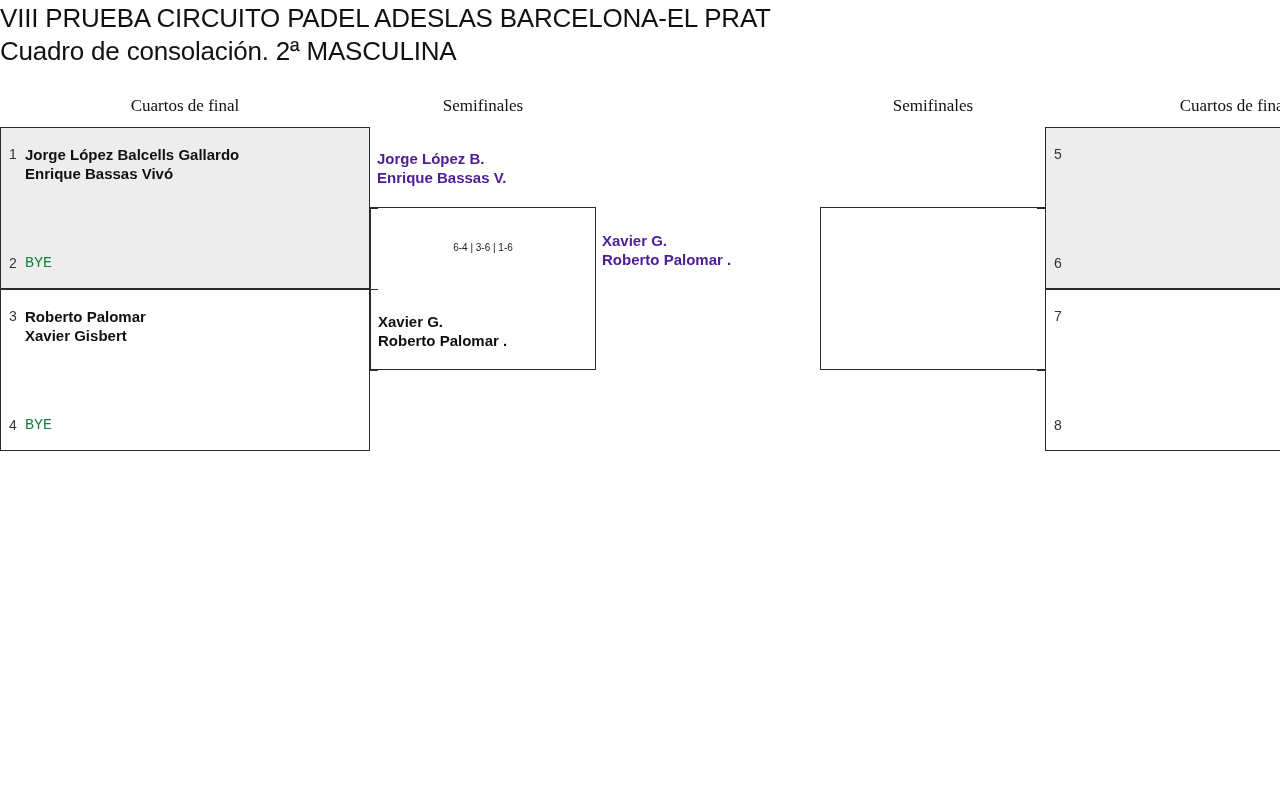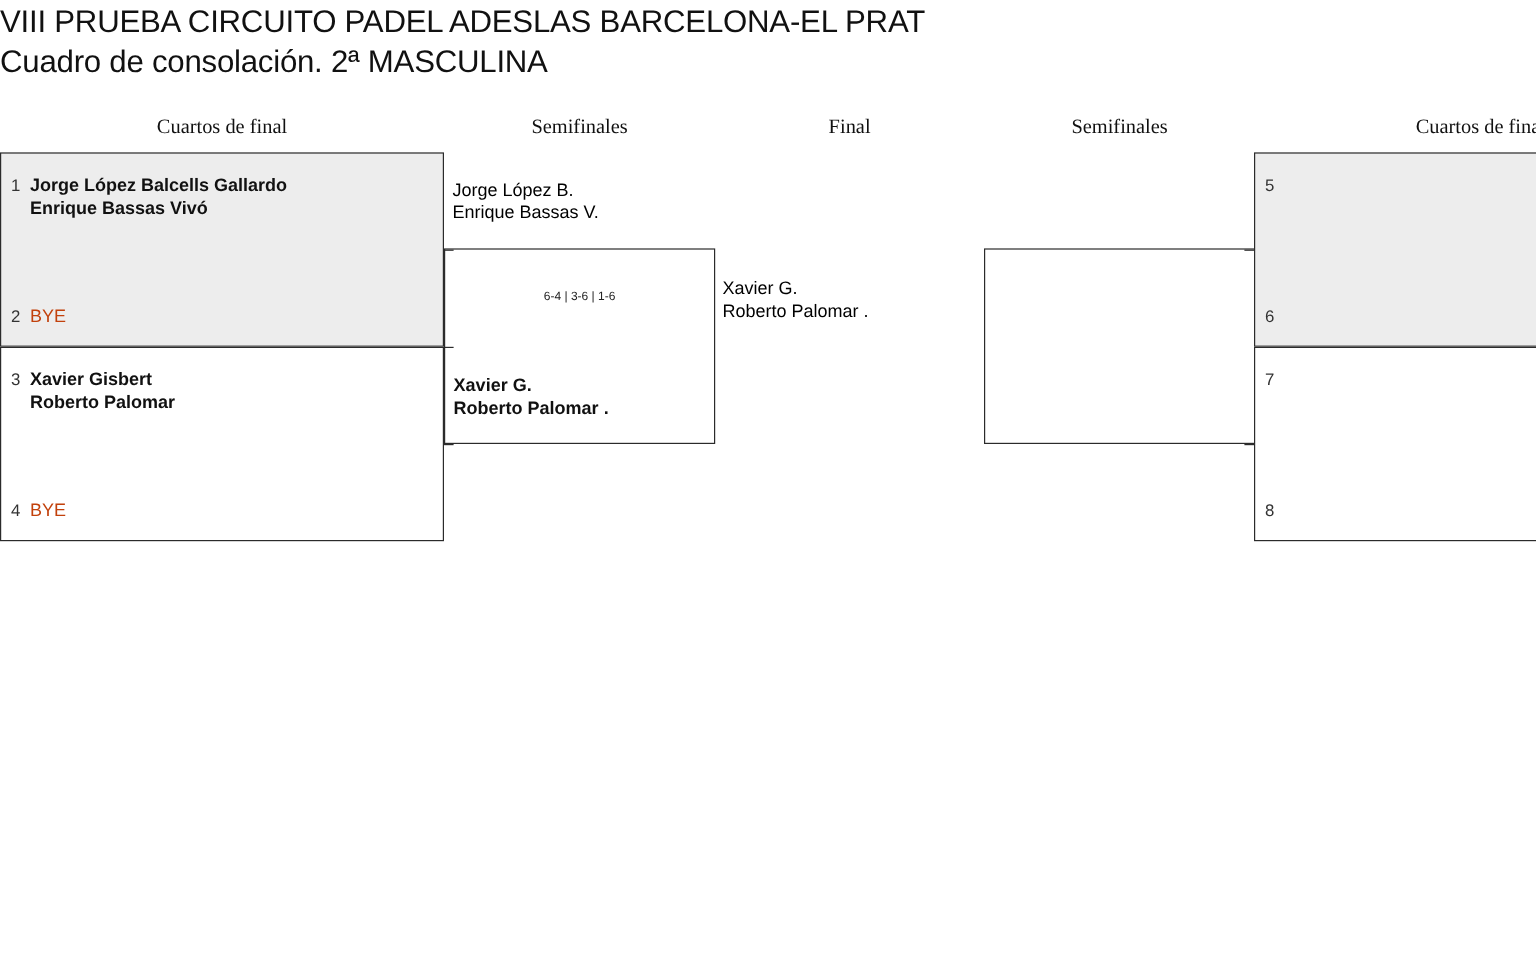--- a/index.html
+++ b/index.html
@@ -103,32 +103,32 @@
   }
 
   .players {
     flex: 1 1 auto;
     font-size: 15px;
     line-height: 19px;
     padding-top: 9px;
     white-space: nowrap;
   }
   .players.winner { font-weight: 700; color: #111111; }
-  .players.loser  { font-weight: 400; color: #c2410c; }
+  .players.loser  { font-weight: 400; color: #15803d; font-family: Liberation Mono, monospace; }
   .players .p-line { display: block; }
 
   
   .name-group {
     position: absolute;
     font-size: 15px;
     line-height: 19px;
     white-space: nowrap;
   }
   .name-group.winner { font-weight: 700; color: #111111; }
-  .name-group.loser  { font-weight: 400; color: #000000; }
+  .name-group.loser  { font-weight: 700; color: #4c1d95; }
   .name-group .p-line { display: block; }
 
   .score {
     position: absolute;
     width: 100%;
     text-align: center;
     font-size: 10px;
     font-weight: 400;
     color: #222222;
     white-space: nowrap;
@@ -150,21 +150,20 @@
 
     <div class="title-block">
       <div class="title-line">VIII PRUEBA CIRCUITO PADEL ADESLAS BARCELONA-EL PRAT</div>
       <div class="title-line">Cuadro de consolación. 2ª MASCULINA</div>
     </div>
 
   </div>
 
   <div class="round-header" style="left:60px;  width:250px;">Cuartos de final</div>
   <div class="round-header" style="left:370px; width:226px;">Semifinales</div>
-  <div class="round-header" style="left:595px; width:226px;">Final</div>
   <div class="round-header" style="left:820px; width:226px;">Semifinales</div>
   <div class="round-header" style="left:1109px; width:250px;">Cuartos de final</div>
 
   <div class="match-box shaded" style="left:0px; top:127px; width:370px; height:162px;">
     <div class="slot" style="top:8px;">
       <span class="seed">1</span>
       <span class="players winner">
         <span class="p-line">Jorge López Balcells Gallardo</span>
         <span class="p-line">Enrique Bassas Vivó</span>
       </span>
@@ -174,22 +173,22 @@
       <span class="players loser">
         <span class="p-line">BYE</span>
       </span>
     </div>
   </div>
 
   <div class="match-box" style="left:0px; top:289px; width:370px; height:162px;">
     <div class="slot" style="top:8px;">
       <span class="seed">3</span>
       <span class="players winner">
+        <span class="p-line">Roberto Palomar</span>
         <span class="p-line">Xavier Gisbert</span>
-        <span class="p-line">Roberto Palomar</span>
       </span>
     </div>
     <div class="slot" style="top:117px;">
       <span class="seed">4</span>
       <span class="players loser">
         <span class="p-line">BYE</span>
       </span>
     </div>
   </div>
 

